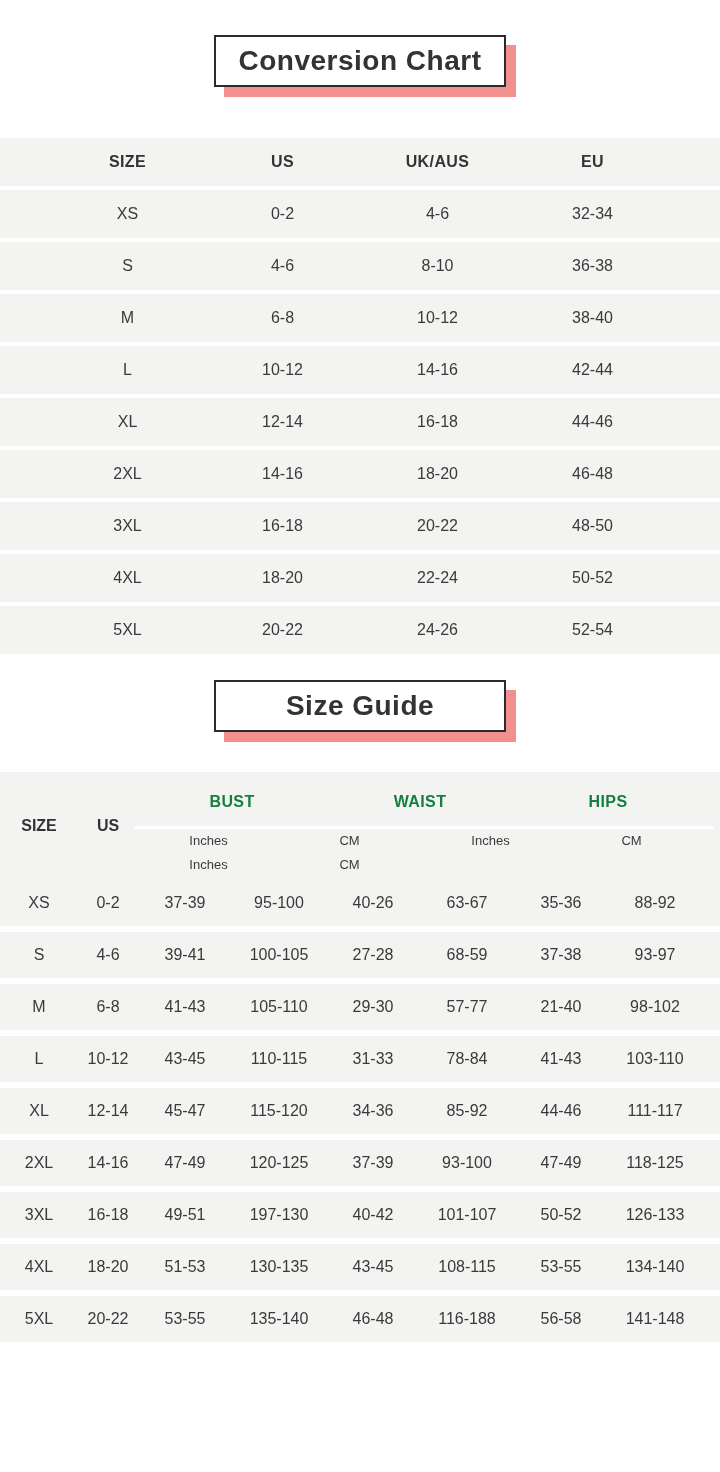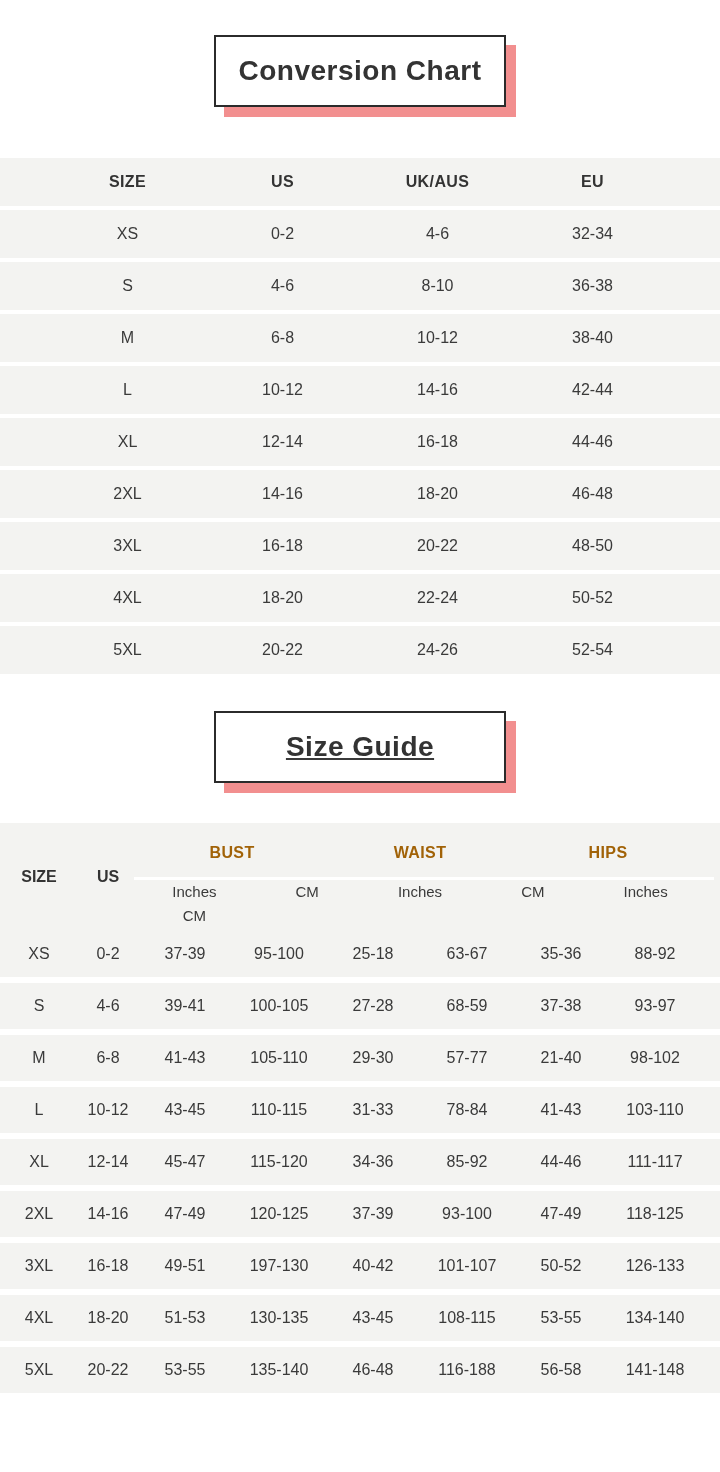--- a/index.html
+++ b/index.html
@@ -15,21 +15,21 @@
     height: 1472px;
     margin: 0 auto;
     font-family: "Liberation Sans", sans-serif;
     color: var(--text-dark);
     overflow: hidden;
   }
 
   
   .title-block {
     width: 292px;
-    height: 72px;
+    height: 52px;
     margin: 0 auto;
     position: relative;
   }
   .title-box {
     position: relative;
     width: 100%;
     height: 100%;
     background: #ffffff;
     border: 2px solid var(--border-dark);
     display: flex;
@@ -45,21 +45,21 @@
     content: "";
     position: absolute;
     left: 10px;
     top: 10px;
     width: 100%;
     height: 100%;
     background: var(--accent);
     z-index: 0;
   }
   #conversion-title-block { margin-top: 35px; }
-  #sizeguide-title-block  { margin-top: 37px; text-decoration: underline; }
+  #sizeguide-title-block  { margin-top: 26px; }
 
   
   .cc-table { margin-top: 51px; }
   .cc-row {
     display: grid;
     grid-template-columns: repeat(4, 1fr);
     align-items: center;
     text-align: center;
     height: 48px;
     margin-bottom: 4px;
@@ -102,36 +102,36 @@
     padding: 6px 0 4px;
   }
   .sg-group-row {
     flex: 1;
     display: grid;
     grid-template-columns: repeat(3, 1fr);
     align-items: center;
     text-align: center;
     font-weight: 700;
     font-size: 16px;
-    color: #a16207;
+    color: #15803d;
     letter-spacing: 0.4px;
   }
   .sg-divider {
     height: 3px;
     background: #ffffff;
     margin-left: -4px;
     margin-right: -12px;
   }
   .sg-sub-row {
     flex: 1;
     display: grid;
-    grid-template-columns: repeat(5, 1fr);
+    grid-template-columns: repeat(4, 1fr);
     align-items: center;
     text-align: center;
-    font-size: 15px;
+    font-size: 13px;
     font-weight: 400;
   }
   .sg-row {
     align-items: center;
     text-align: center;
     height: 46px;
     margin-bottom: 6px;
     background: var(--row-bg);
     font-size: 16px;
   }
@@ -237,21 +237,21 @@
         </div>
       </div>
     </div>
     <div>
 
     <div class="sg-row sg-grid-cols">
           <div>XS</div>
           <div>0-2</div>
           <div>37-39</div>
           <div>95-100</div>
-          <div>25-18</div>
+          <div>40-26</div>
           <div>63-67</div>
           <div>35-36</div>
           <div>88-92</div>
         </div>
         <div class="sg-row sg-grid-cols">
           <div>S</div>
           <div>4-6</div>
           <div>39-41</div>
           <div>100-105</div>
           <div>27-28</div>

